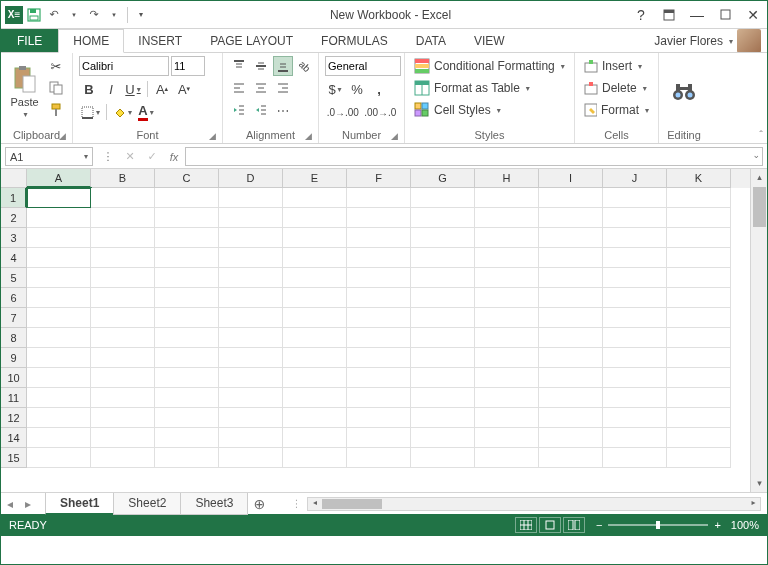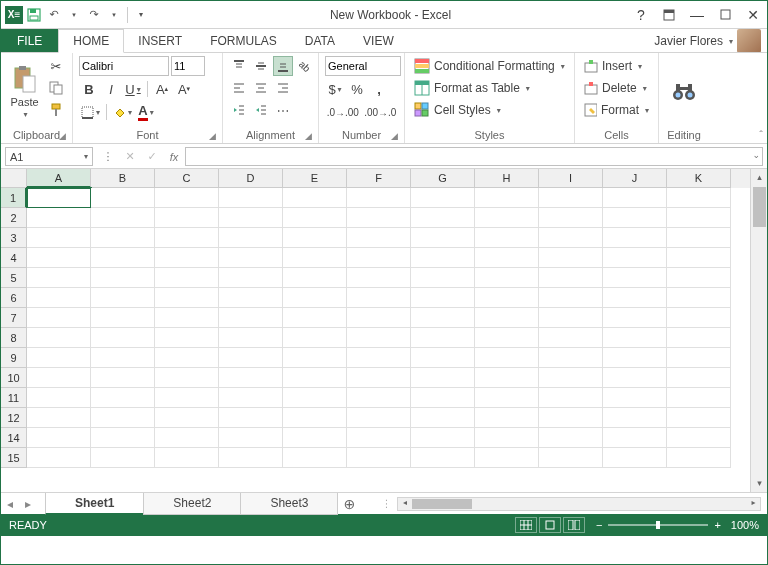--- a/index.html
+++ b/index.html
@@ -55,21 +55,21 @@
 .row-h { width: 26px; border-right: 1px solid #ccc; border-bottom: 1px solid #ccc; text-align: center; font-size: 11px; color: #333; line-height: 20px; background: #f0f0f0; cursor: pointer; }
 .row-h.sel { background: #d8e8de; border-right: 2px solid #217346; }
 .cell { border-right: 1px solid #e0e0e0; border-bottom: 1px solid #e0e0e0; background: #fff; cursor: cell; }
 .cell.active { outline: 2px solid #217346; outline-offset: -1px; }
 .vscroll { width: 17px; background: #f0f0f0; border-left: 1px solid #d4d4d4; position: relative; }
 .vscroll .thumb { position: absolute; top: 18px; left: 2px; width: 13px; height: 40px; background: #c0c0c0; }
 .vscroll .arrow { position: absolute; left: 0; width: 17px; height: 17px; text-align: center; font-size: 9px; color: #666; line-height: 17px; }
 
 .sheetbar { height: 22px; border-top: 1px solid #d4d4d4; display: flex; align-items: center; background: #fff; font-size: 12px; }
 .nav-arrow { width: 18px; text-align: center; color: #888; cursor: pointer; }
-.sheet-tab { padding: 3px 29px; border: 1px solid #ccc; border-top: none; background: #f7f7f7; cursor: pointer; margin-right: -1px; }
+.sheet-tab { padding: 3px 14px; border: 1px solid #ccc; border-top: none; background: #f7f7f7; cursor: pointer; margin-right: -1px; }
 .sheet-tab.active { background: #fff; border-bottom: 2px solid #217346; font-weight: 600; }
 .new-sheet { width: 24px; text-align: center; color: #666; cursor: pointer; font-size: 14px; }
 .sheet-scroll { flex: 1; display: flex; align-items: center; margin-left: 20px; }
 .hscroll { flex: 1; height: 14px; background: #f0f0f0; border: 1px solid #d4d4d4; margin: 0 6px; position: relative; }
 .hscroll .hthumb { position: absolute; left: 14px; top: 1px; height: 10px; width: 60px; background: #c0c0c0; }
 .hscroll .harrow { position: absolute; top: 0; width: 13px; height: 12px; text-align: center; font-size: 8px; color: #666; }
 
 .statusbar { height: 22px; background: #217346; color: #fff; display: flex; align-items: center; padding: 0 8px; font-size: 11px; }
 .status-left { flex: 1; }
 .view-btn { width: 22px; height: 16px; border: 1px solid rgba(255,255,255,0.4); margin: 0 1px; cursor: pointer; display: flex; align-items: center; justify-content: center; font-size: 9px; }
@@ -115,20 +115,21 @@
     </div>
     <div class="win-btn">✕</div>
   </div>
 </div>
 
 <div class="tabbar">
   <div class="file-tab">FILE</div>
   <div id="ribbon-tabs-container" style="display: flex;">
       <div class="ribbon-tab active">HOME</div>
       <div class="ribbon-tab">INSERT</div>
+      <div class="ribbon-tab">PAGE LAYOUT</div>
       <div class="ribbon-tab">FORMULAS</div>
       <div class="ribbon-tab">DATA</div>
       <div class="ribbon-tab">VIEW</div>
     </div>
   <div class="user-area">
     <span>Javier Flores</span>
     <span class="drop">▾</span>
     <div class="avatar"></div>
   </div>
 </div>

